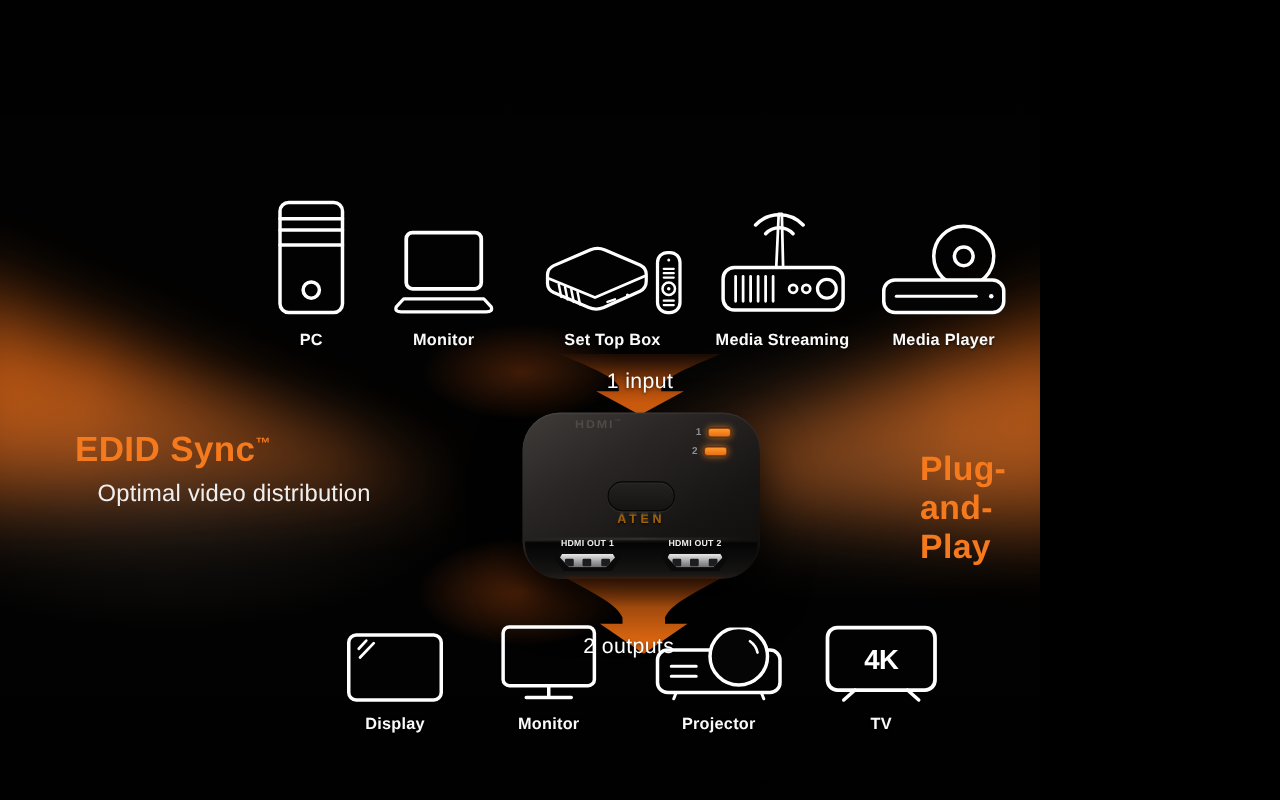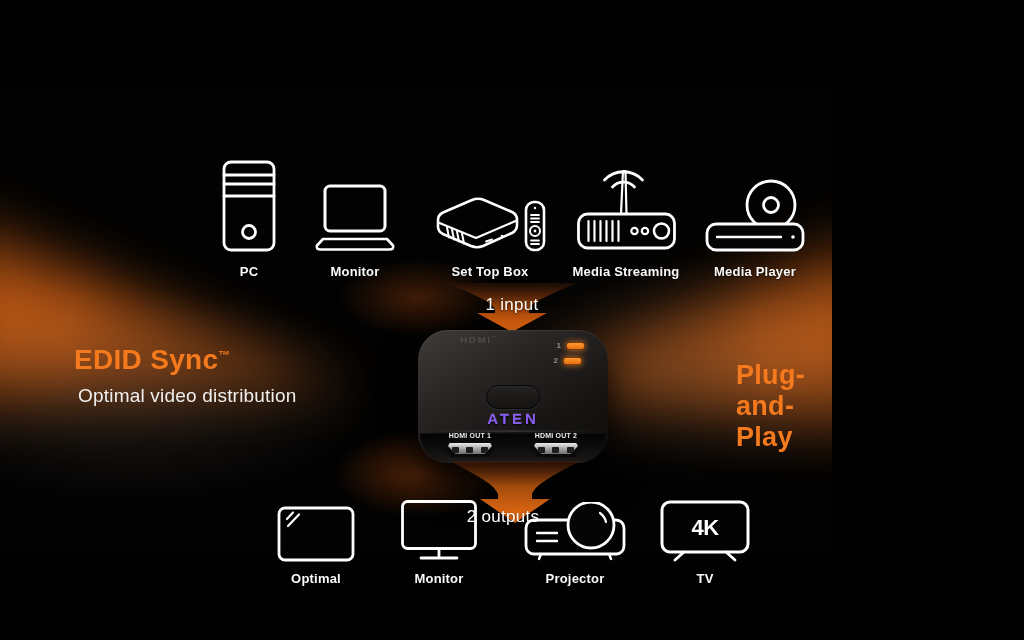--- a/index.html
+++ b/index.html
@@ -70,21 +70,21 @@
   .led{width:17px;height:6px;border-radius:3px;border:1px solid rgba(90,40,5,.8);
     background:linear-gradient(180deg,#ff9a2e,#e76f12);
     box-shadow:0 0 6px rgba(255,140,40,.75);}
   .led-row.r1{top:12px;right:23px;} .led-row.r2{top:27px;right:26px;}
   .device-button{position:absolute;left:50%;top:55px;transform:translateX(-50%);
     width:52px;height:22px;border-radius:12px;
     background:linear-gradient(180deg,#242220,#151413);
     border:1px solid #060606;
     box-shadow:0 1px 1px rgba(255,255,255,.08), inset 0 1px 1px rgba(255,255,255,.05);}
   .aten-logo{position:absolute;left:0;right:0;top:80px;text-align:center;
-    font-size:15px;font-weight:800;color:#8b5cf6;letter-spacing:3px;
+    font-size:10px;font-weight:800;color:#a16207;letter-spacing:3px;
     text-shadow:0 -1px 1px rgba(255,255,255,.15), 0 1px 2px #000;}
   .port{position:absolute;top:102px;width:54px;text-align:center;}
   .port.p1{left:25px;} .port.p2{left:111px;}
   .port-label{font-size:7px;font-weight:bold;color:#ececec;letter-spacing:.2px;white-space:nowrap;}
   .port-socket{position:relative;margin-top:2px;height:16px;background:#0b0a0a;
     clip-path:polygon(6% 0,94% 0,100% 30%,85% 100%,15% 100%,0 30%);}
   .port-inner{position:absolute;left:5px;right:5px;top:2px;bottom:3px;
     background:linear-gradient(180deg,#ececec,#a2a2a2 55%,#6d6d6d);
     clip-path:polygon(4% 0,96% 0,100% 28%,83% 100%,17% 100%,0 28%);
     display:flex;justify-content:space-around;align-items:flex-start;padding-top:4px;box-sizing:border-box;}
@@ -227,41 +227,41 @@
       <div class="port-socket">
         <div class="port-inner">
             <span class="pin"></span>
             <span class="pin"></span>
             <span class="pin"></span>
           </div>
       </div>
     </div>
   </div>
 
-  <div class="feature-title" style="left:74px;top:344px;">
+  <div class="feature-title" style="left:60px;top:344px;">
     <span>EDID Sync</span><sup>™</sup>
   </div>
   <div class="feature-sub" style="left:78px;top:385px;">Optimal video distribution</div>
   <div class="feature-right" style="left:736px;top:360px;">Plug-and-Play</div>
 
   <svg class="arrow" style="left:450px;top:461px;" width="130" height="62" viewBox="0 0 130 62" preserveAspectRatio="none">
     <path d="M0 0 C34 18 44 24 48 33 L48 38 L30 38 L65 62 L100 38 L82 38 L82 33 C86 24 96 18 130 0 Z" fill="url(#agBot)"></path>
   </svg>
   <div class="flow-label" style="left:428px;top:474px;width:150px;margin-top:33px;">2 outputs</div>
 
   <div class="node out" style="left:316px;">
     <div class="icon-wrap">
         <span class="icon">
       <svg width="78" height="56" viewBox="0 0 78 56" fill="none" stroke="#fff" stroke-width="2.8" stroke-linecap="round" stroke-linejoin="round">
         <rect x="2" y="2" width="74" height="52" rx="6"></rect>
         <path d="M10 13 L16 6.5 M11 20 L22 8.5" stroke-width="2.2"></path>
       </svg>
         </span>
       </div>
-    <div class="node-label">Optimal</div>
+    <div class="node-label">Display</div>
   </div>
 
   <div class="node out" style="left:575px;">
     <div class="icon-wrap">
         <span class="icon">
       <svg width="102" height="60" viewBox="0 0 102 60" fill="none" stroke="#fff" stroke-width="2.8" stroke-linecap="round" stroke-linejoin="round">
         <rect x="2" y="18" width="98" height="34" rx="8"></rect>
         <circle cx="67" cy="23" r="23" fill="#050505"></circle>
         <path d="M76 11 A 15 15 0 0 1 82 20" stroke-width="2.2"></path>
         <path d="M13 31 H 33 M13 39 H 33" stroke-width="2.4"></path>

